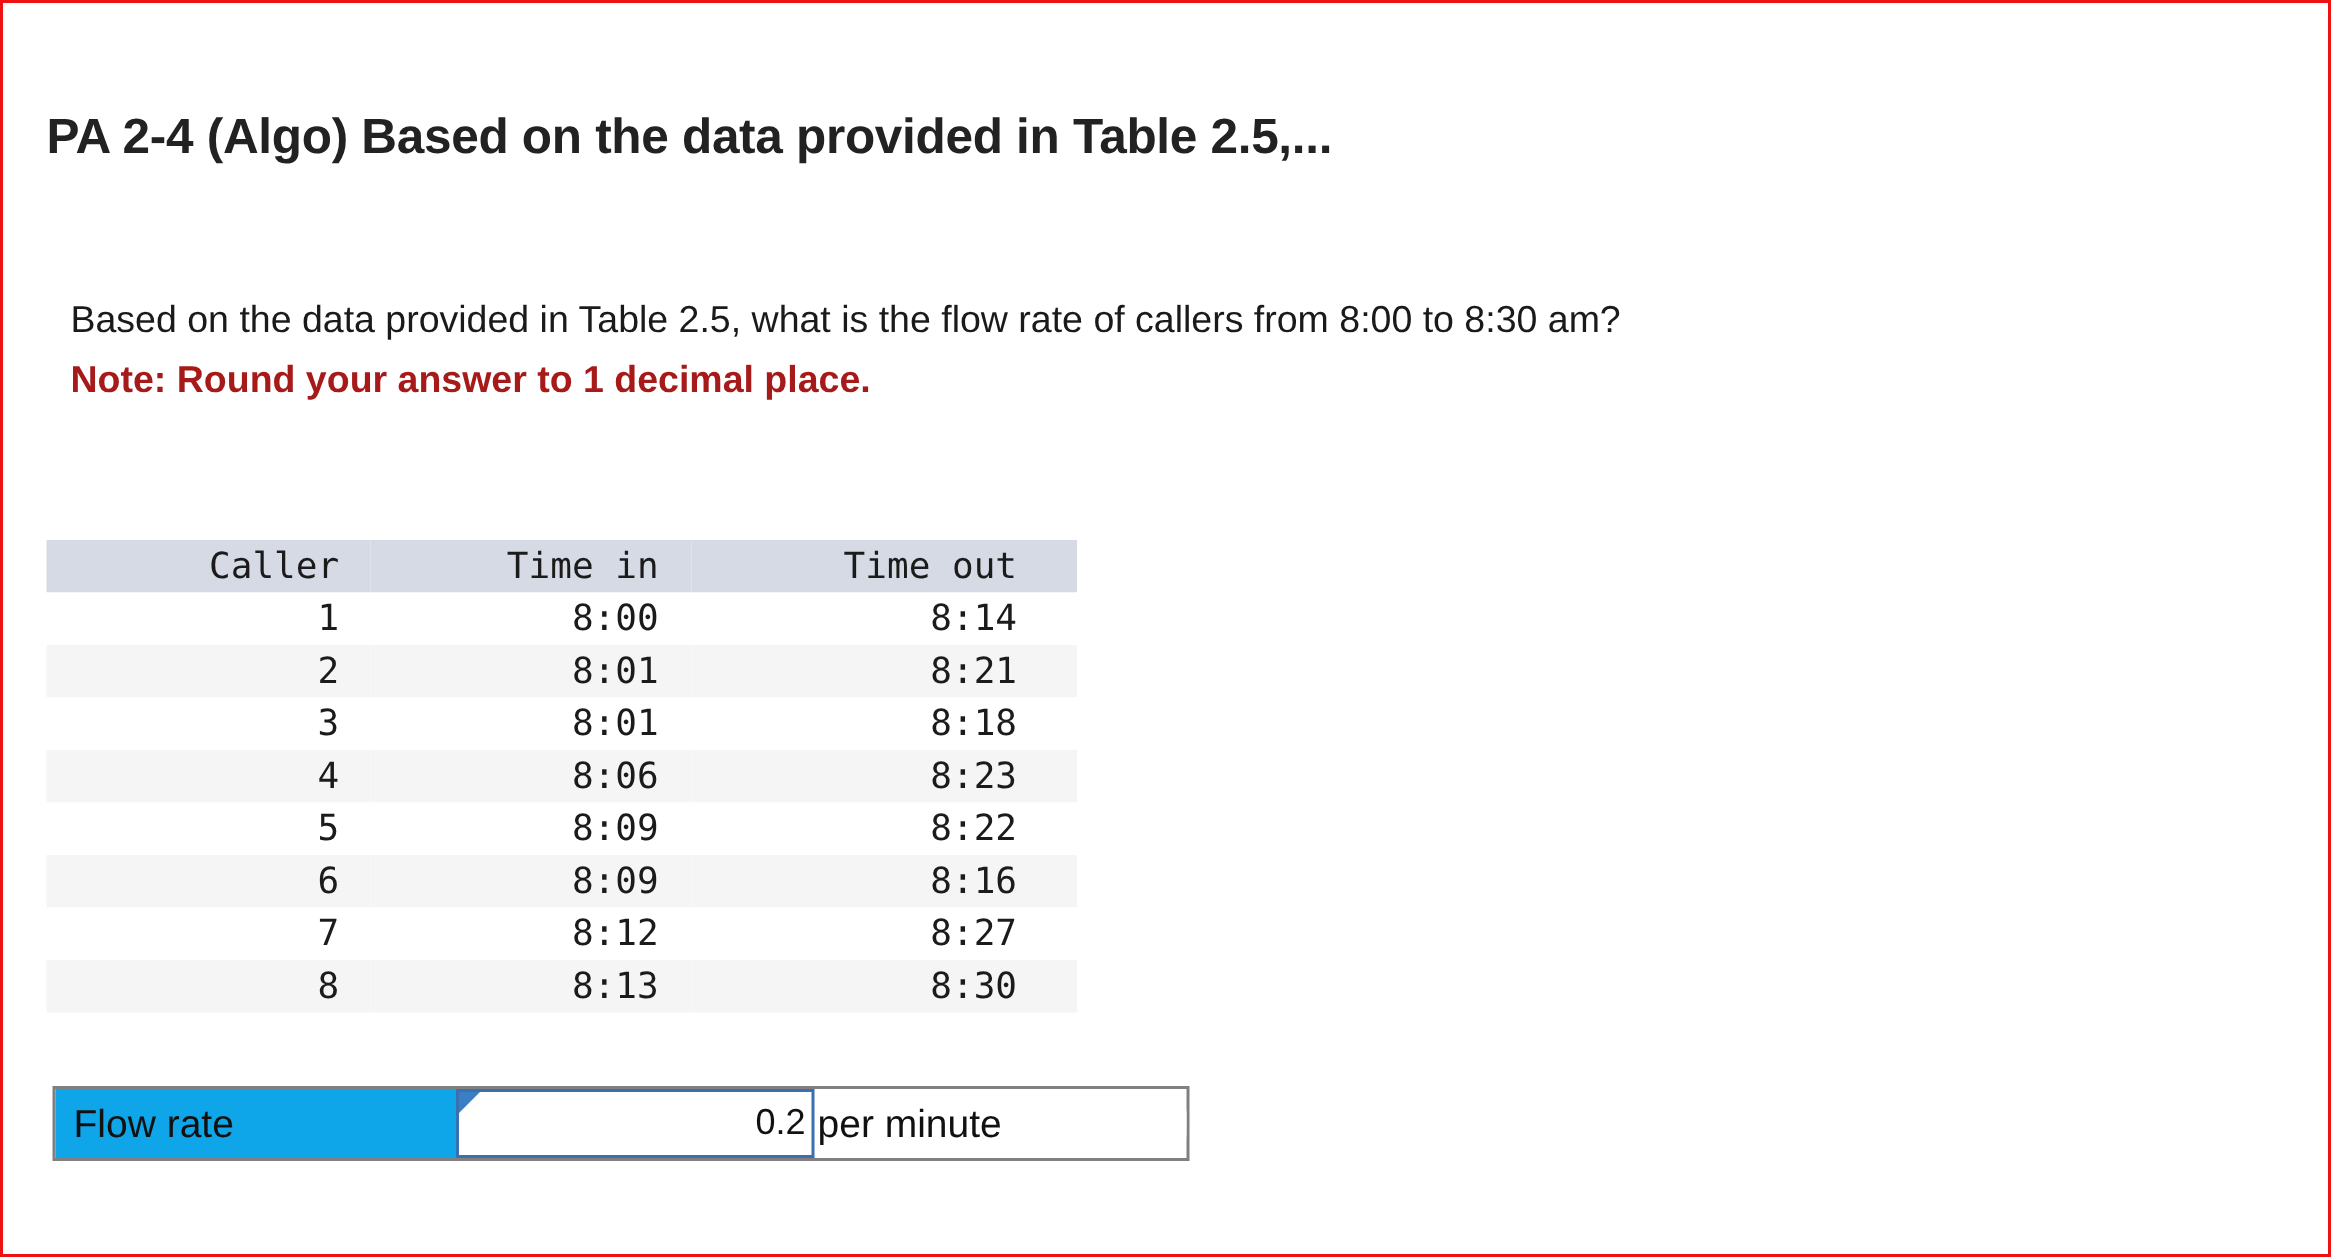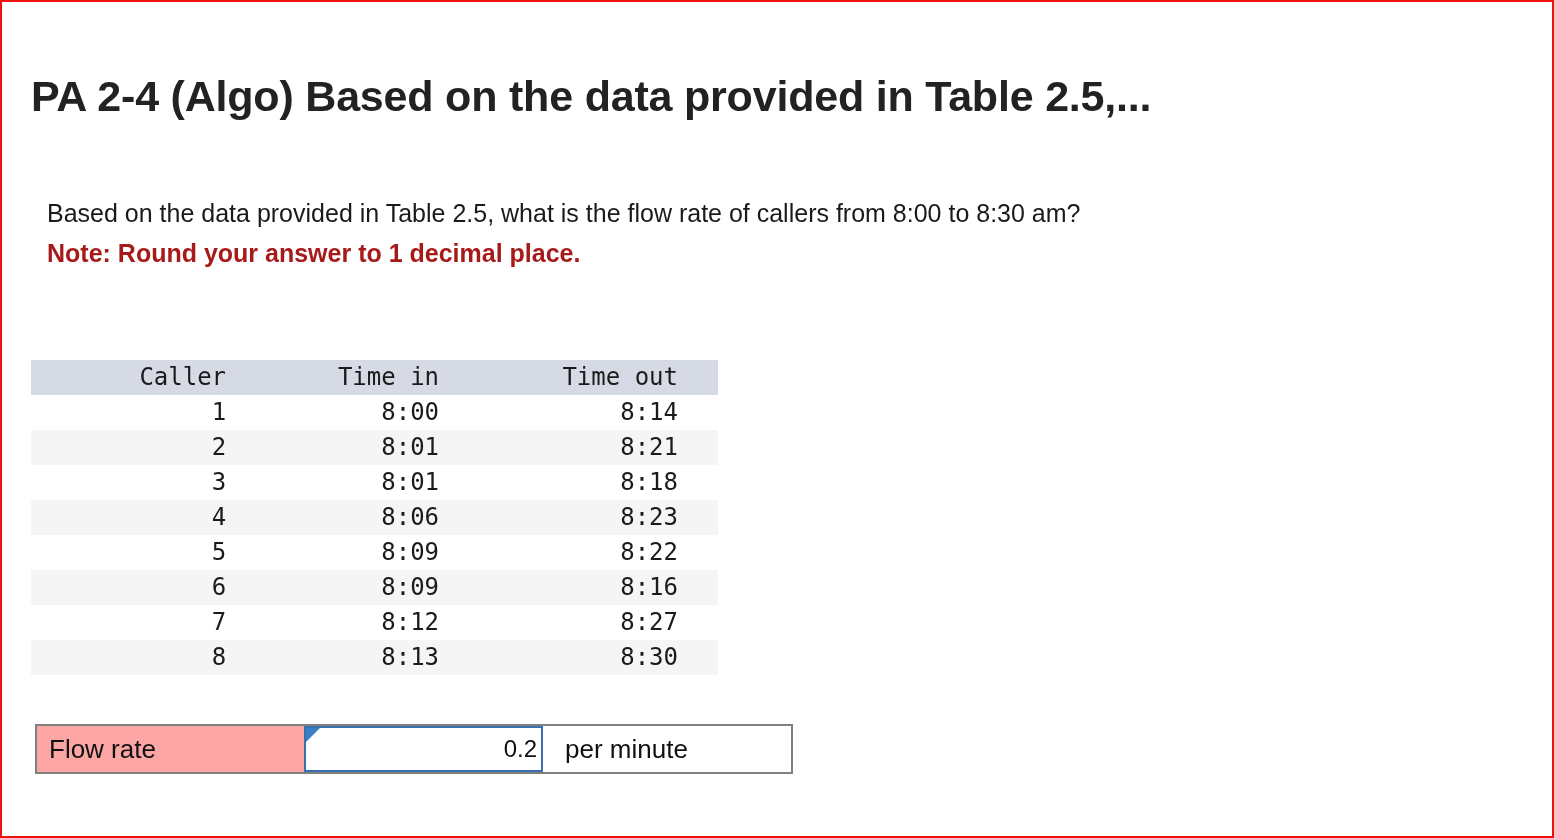--- a/index.html
+++ b/index.html
@@ -27,21 +27,21 @@
     top: 0;
     right: 30px;
     bottom: 0;
   }
 
   
   .question-title {
     position: absolute;
     left: 0;
     top: 70px;
-    font-size: 43px;
+    font-size: 33px;
     font-weight: bold;
     color: #222222;
     letter-spacing: -0.2px;
     white-space: nowrap;
   }
 
   
   .question-body {
     position: absolute;
     left: 16px;
@@ -96,21 +96,21 @@
     top: 722px;
     display: flex;
     align-items: stretch;
     height: 50px;
     border: 2px solid #808080;
     background: #ffffff;
     box-sizing: border-box;
   }
   .answer-label {
     width: 267px;
-    background: #fca5a5;
+    background: #0ea5e9;
     display: flex;
     align-items: center;
     padding-left: 12px;
     font-size: 26px;
     color: #111111;
     box-sizing: border-box;
   }
   .answer-input-cell {
     position: relative;
     width: 239px;
@@ -142,21 +142,21 @@
     height: 0;
     border-left: 14px solid #3a7fc4;
     border-bottom: 14px solid transparent;
     pointer-events: none;
   }
   .answer-unit {
     width: 248px;
     box-sizing: border-box;
     display: flex;
     align-items: center;
-    padding-left: 22px;
+    padding-left: 2px;
     background: #ffffff;
     font-size: 26px;
     color: #111111;
     border-radius: 16px;
   }
 </style>
 </head>
 <body>
 
 <div class="page">

